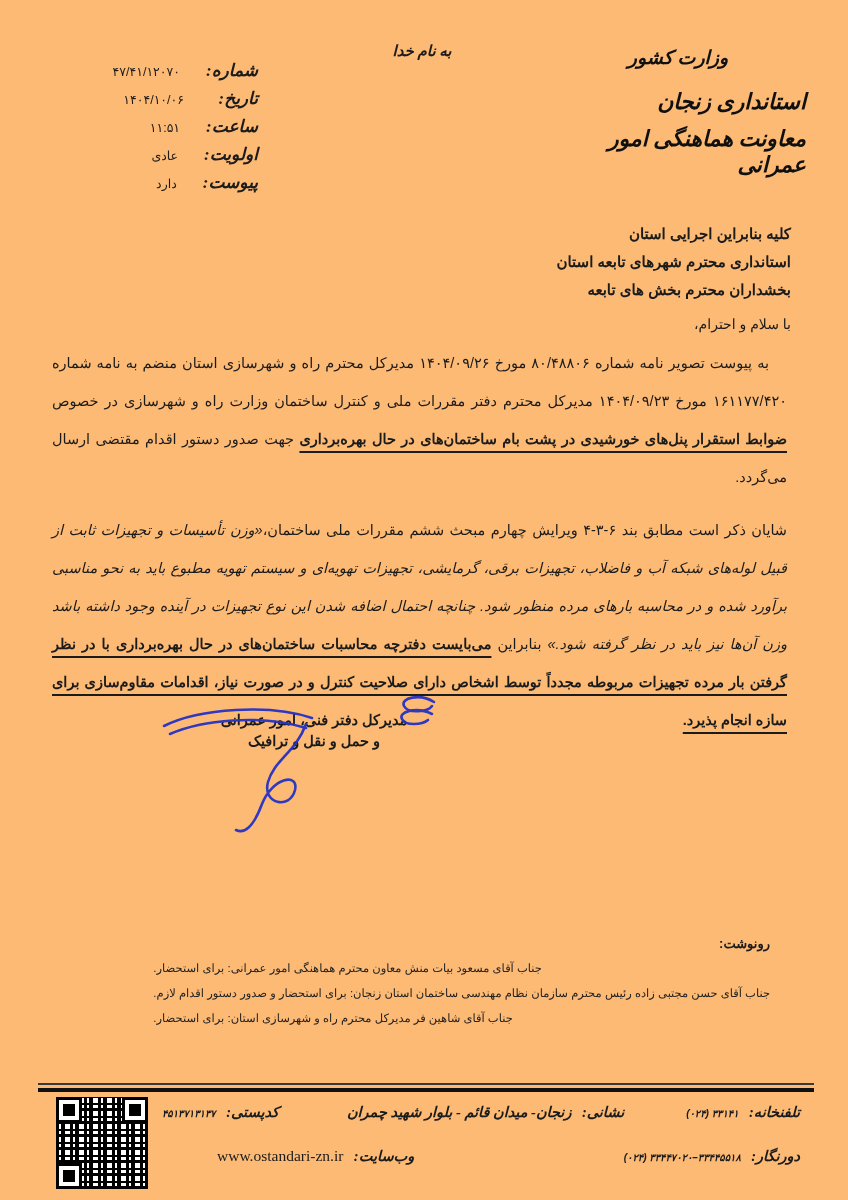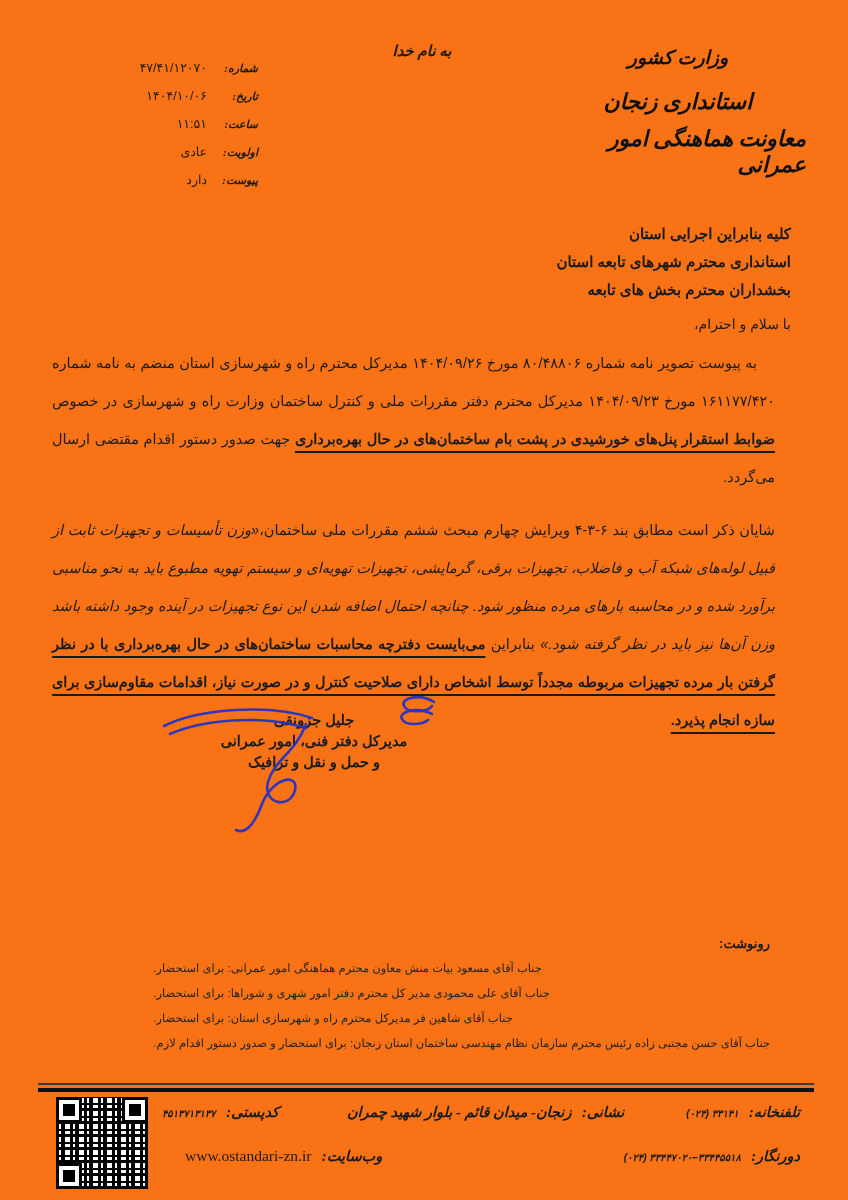--- a/index.html
+++ b/index.html
@@ -1,45 +1,45 @@
 <!DOCTYPE html>
 <html lang="fa"><head>
 <meta charset="utf-8">
 <style>
   html,body { margin:0; padding:0; background:#e8e8e8; }
   .page {
     position:relative; width:848px; height:1200px; margin:0 auto;
-    background:#f97316; overflow:hidden; direction:rtl;
+    background:#fdba74; overflow:hidden; direction:rtl;
     color:#1b1b1b; font-family:"Liberation Sans", sans-serif;
   }
   
   .besmellah {
     position:absolute; top:42px; left:348px; width:148px; text-align:center;
     font-family:"Liberation Serif", serif; font-style:italic; font-weight:bold; font-size:15px;
   }
   .letterhead {
     position:absolute; top:46px; right:42px; width:256px; text-align:center;
     font-family:"Liberation Serif", serif; font-style:italic; font-weight:bold; color:#101010;
   }
   .letterhead .l1 { font-size:19px; margin-bottom:20px; }
-  .letterhead .l2 { font-size:22px; margin-bottom:11px; }
+  .letterhead .l2 { font-size:22px; margin-bottom:11px;text-align:right; }
   .letterhead .l3 { font-size:22px;text-align:right; }
   .meta { position:absolute; top:60px; right:590px; }
   .meta-row { display:flex; direction:rtl; align-items:baseline; margin-bottom:8px; height:20px; }
   .meta-label {
     font-family:"Liberation Serif", serif; font-style:italic; font-weight:bold;
-    font-size:11px; margin-left:3px; min-width:48px;
+    font-size:17px; margin-left:26px; min-width:48px;
   }
   .meta-value { font-size:12.5px; }
   
   .recipients { position:absolute; top:220px; right:57px; font-weight:bold; font-size:15px; line-height:28px; }
   .salutation { position:absolute; top:316px; right:57px; font-size:14px; }
   
   .body { position:absolute; top:344px; right:57px; left:52px; font-size:14.5px; }
-  .body p { margin:0 16px 15px 0; text-align:justify; line-height:38px; }
+  .body p { margin:0 4px 15px 0; text-align:justify; line-height:38px; }
   .body .p1 { text-indent:18px; }
   .emph { font-weight:bold; text-decoration:underline; text-underline-offset:7px; text-decoration-thickness:1.5px; }
   .quote { font-style:italic; }
   
   .signature {
     position:absolute; top:710px; left:168px; width:292px; text-align:center;
     font-weight:bold; font-size:14.5px; line-height:21px;
   }
   .sig-svg { position:absolute; top:690px; left:140px; width:320px; height:150px; pointer-events:none; }
   
@@ -61,21 +61,21 @@
   .qr-finder::after { content:""; position:absolute; left:4px; top:4px; width:12px; height:12px; background:#000; }
   .qr-f-tl { top:0; left:0; }
   .qr-f-tr { top:0; right:0; }
   .qr-f-bl { bottom:0; left:0; }
   .footer-row { position:absolute; right:48px; display:flex; direction:rtl; justify-content:space-between; align-items:baseline; }
   .footer-row1 { top:1103px; left:162px; }
   .footer-row2 { top:1147px; left:185px; }
   .f-cell { white-space:nowrap; }
   .f-label { font-family:"Liberation Serif", serif; font-style:italic; font-weight:bold; font-size:14.5px; margin-left:6px; }
   .f-value { font-weight:bold; font-size:10px;font-style:italic; }
-  .website-value { font-family:"Liberation Serif", serif; font-weight:normal; font-size:15.5px; direction:ltr; unicode-bidi:embed; }
+  .website-value { font-family:"Liberation Serif", serif; font-weight:normal; font-size:15.5px; direction:ltr; unicode-bidi:embed;margin-left:32px; }
 </style>
 </head>
 <body>
 
 <div class="page">
 
   <div class="besmellah">به نام خدا</div>
 
   <div class="letterhead">
     <div class="l1">وزارت کشور</div>
@@ -113,40 +113,38 @@
   </div>
 
   <div class="salutation">با سلام و احترام،</div>
 
   <div class="body">
     <p class="p1"><span>به پیوست تصویر نامه شماره ۸۰/۴۸۸۰۶ مورخ ۱۴۰۴/۰۹/۲۶ مدیرکل محترم راه و شهرسازی استان منضم به نامه شماره ۱۶۱۱۷۷/۴۲۰ مورخ ۱۴۰۴/۰۹/۲۳ مدیرکل محترم دفتر مقررات ملی و کنترل ساختمان وزارت راه و شهرسازی در خصوص </span><span class="emph">ضوابط استقرار پنل‌های خورشیدی در پشت بام ساختمان‌های در حال بهره‌برداری</span><span> جهت صدور دستور اقدام مقتضی ارسال می‌گردد.</span></p>
     <p class="p2"><span>شایان ذکر است مطابق بند ۶-۳-۴ ویرایش چهارم مبحث ششم مقررات ملی ساختمان،</span><span class="quote">«وزن تأسیسات و تجهیزات ثابت از قبیل لوله‌های شبکه آب و فاضلاب، تجهیزات برقی، گرمایشی، تجهیزات تهویه‌ای و سیستم تهویه مطبوع باید به نحو مناسبی برآورد شده و در محاسبه بارهای مرده منظور شود. چنانچه احتمال اضافه شدن این نوع تجهیزات در آینده وجود داشته باشد وزن آن‌ها نیز باید در نظر گرفته شود.»</span><span> بنابراین </span><span class="emph">می‌بایست دفترچه محاسبات ساختمان‌های در حال بهره‌برداری با در نظر گرفتن بار مرده تجهیزات مربوطه مجدداً توسط اشخاص دارای صلاحیت کنترل و در صورت نیاز، اقدامات مقاوم‌سازی برای سازه انجام پذیرد.</span></p>
   </div>
 
   <div class="signature">
-    <div>جلیل جزونقی</div>
     <div>مدیرکل دفتر فنی، امور عمرانی</div>
     <div>و حمل و نقل و ترافیک</div>
   </div>
   <svg class="sig-svg" viewBox="0 0 320 150">
     <g fill="none" stroke="#2433c5" stroke-width="2.6" stroke-linecap="round" opacity="0.95">
       <path d="M294 12 c-14 -9 -34 -4 -30 4 c4 8 24 6 28 0"></path>
       <path d="M292 24 c-16 -8 -34 -2 -30 5 c3 7 20 6 26 1"></path>
       <path d="M172 28 C130 14 60 18 24 36"></path>
       <path d="M166 38 C120 24 62 30 30 44"></path>
       <path d="M166 34 C156 62 134 70 128 92 C122 114 150 120 155 100 C159 82 132 88 122 114 C113 138 104 144 96 140"></path>
     </g>
   </svg>
 
   <div class="cc">
     <div class="cc-label">رونوشت:</div>
     <div class="cc-item">جناب آقای مسعود بیات منش معاون محترم هماهنگی امور عمرانی: برای استحضار.</div>
-    <div class="cc-item">جناب آقای علی محمودی مدیر کل محترم دفتر امور شهری و شوراها: برای استحضار.</div>
+    <div class="cc-item">جناب آقای حسن مجتبی زاده رئیس محترم سازمان نظام مهندسی ساختمان استان زنجان: برای استحضار و صدور دستور اقدام لازم.</div>
     <div class="cc-item">جناب آقای شاهین فر مدیرکل محترم راه و شهرسازی استان: برای استحضار.</div>
-    <div class="cc-item">جناب آقای حسن مجتبی زاده رئیس محترم سازمان نظام مهندسی ساختمان استان زنجان: برای استحضار و صدور دستور اقدام لازم.</div>
   </div>
 
   <div class="footer-rule">
     <div class="rule-thin"></div>
     <div class="rule-thick"></div>
   </div>
 
   <div class="qr">
     <div class="qr-finder qr-f-tl"></div>
     <div class="qr-finder qr-f-tr"></div>

